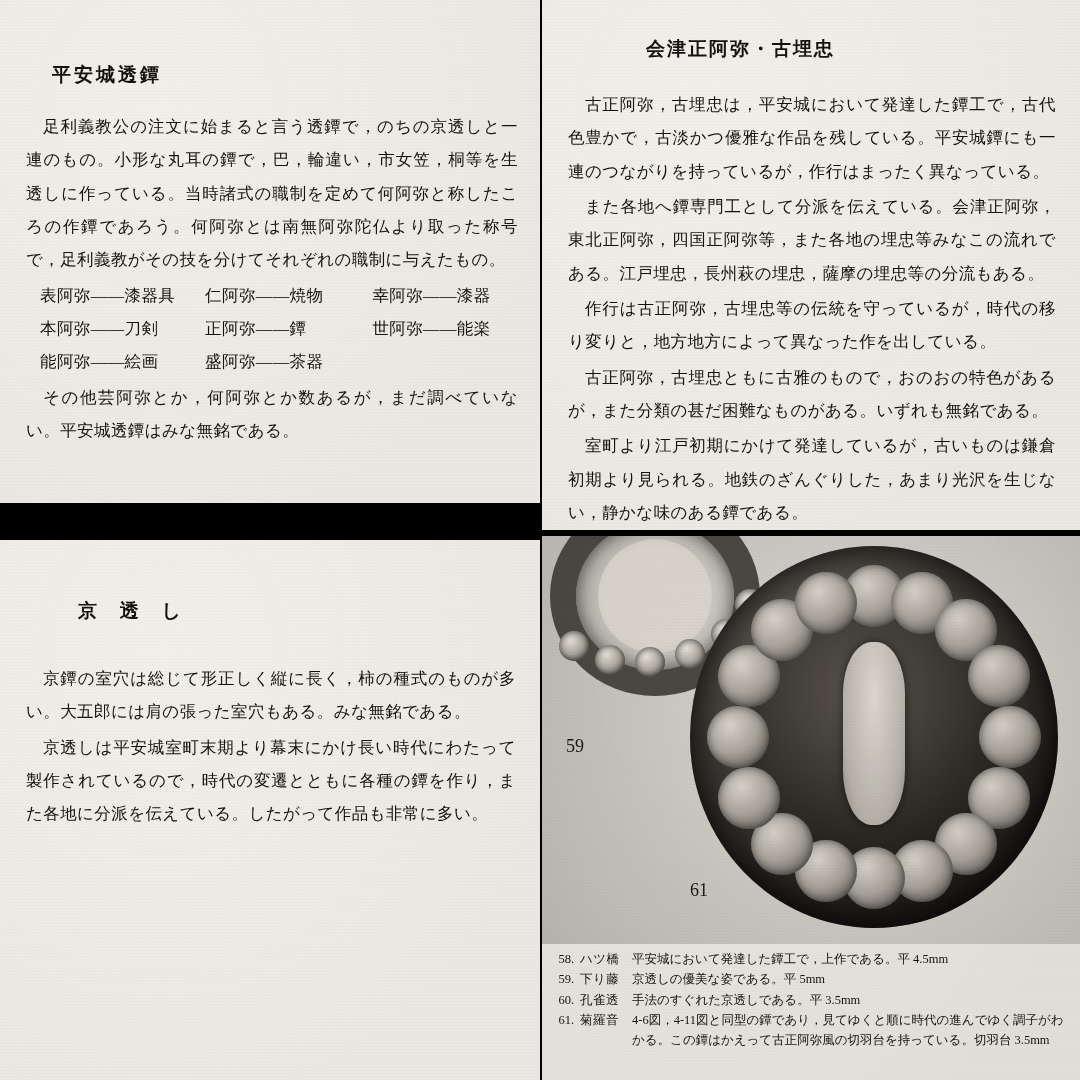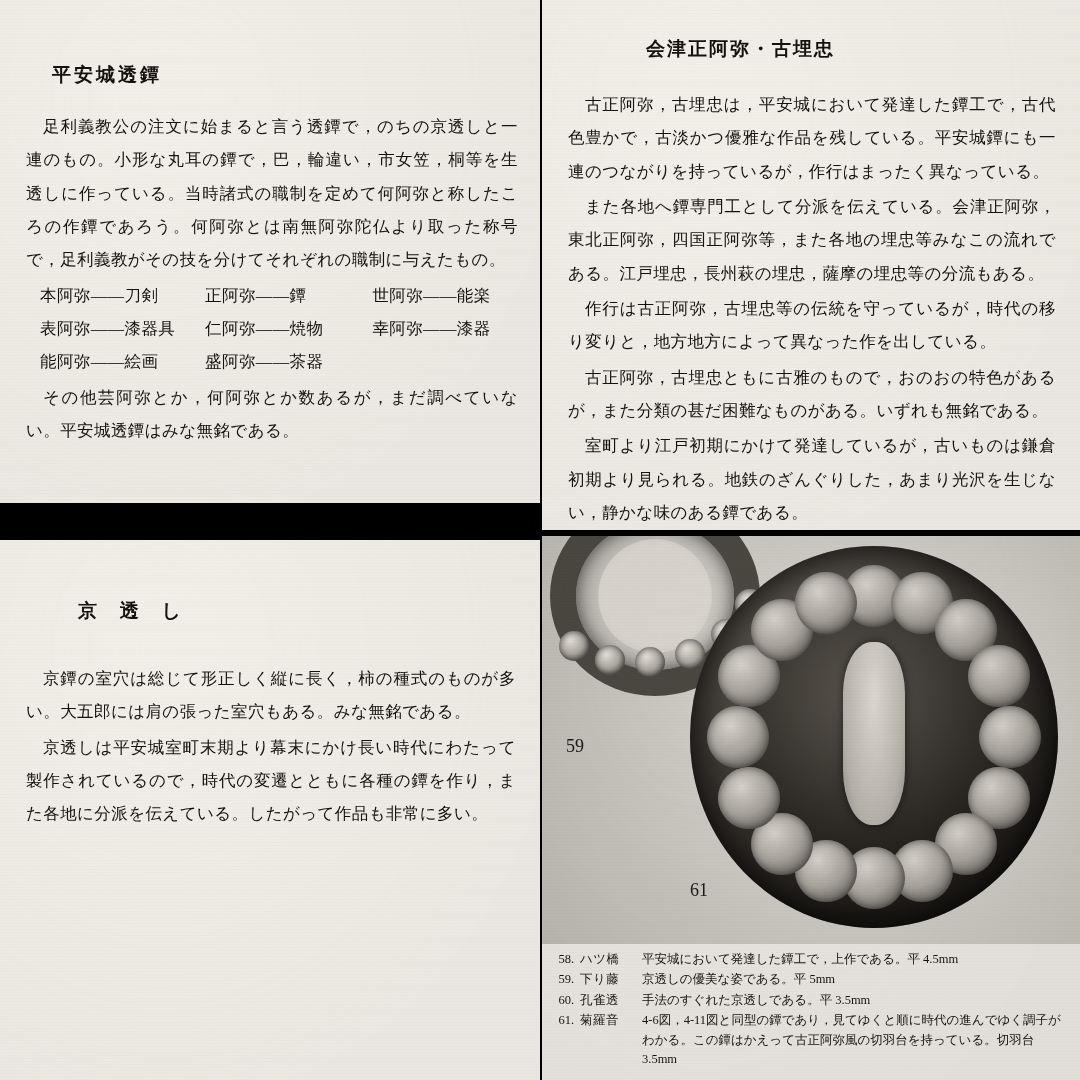--- a/index.html
+++ b/index.html
@@ -169,21 +169,21 @@
     left: 0; top: 408px;
     width: 540px; height: 136px;
     padding: 6px 10px 0 14px;
     box-sizing: border-box;
     font-size: 12.5px;
     line-height: 1.55;
     color: #15120f;
   }
   .cap-row { display: flex; align-items: flex-start; margin-bottom: 1px; }
   .cap-num { width: 20px; flex: 0 0 20px; text-align: right; margin-right: 6px; }
-  .cap-name { width: 46px; flex: 0 0 46px; margin-right: 16px; letter-spacing: .5px; }
+  .cap-name { width: 46px; flex: 0 0 46px; margin-right: 6px; letter-spacing: .5px; }
   .cap-text { flex: 1 1 auto; }
 
   
   .gutter-v {
     position: absolute;
     top: 0; left: 540px; width: 2px; height: 1080px;
     background: #000;
   }
   .gutter-h1 {
     position: absolute;
@@ -201,28 +201,28 @@
 
 <div id="page">
 
   <div class="quad q-tl">
     <div class="inner">
       <h2 class="heading">平安城透鐔</h2>
       <p class="body indent">足利義教公の注文に始まると言う透鐔で，のちの京透しと一連のもの。小形な丸耳の鐔で，巴，輪違い，市女笠，桐等を生透しに作っている。当時諸式の職制を定めて何阿弥と称したころの作鐔であろう。何阿弥とは南無阿弥陀仏より取った称号で，足利義教がその技を分けてそれぞれの職制に与えたもの。</p>
       <table class="name-table">
         <tbody>
             <tr>
+          <td class="c1">表阿弥——漆器具</td>
+          <td class="c2">仁阿弥——焼物</td>
+          <td class="c3">幸阿弥——漆器</td>
+        </tr>
+        <tr>
           <td class="c1">本阿弥——刀剣</td>
           <td class="c2">正阿弥——鐔</td>
           <td class="c3">世阿弥——能楽</td>
-        </tr>
-        <tr>
-          <td class="c1">表阿弥——漆器具</td>
-          <td class="c2">仁阿弥——焼物</td>
-          <td class="c3">幸阿弥——漆器</td>
         </tr>
         <tr>
           <td class="c1">能阿弥——絵画</td>
           <td class="c2">盛阿弥——茶器</td>
           <td class="c3"></td>
         </tr>
       </tbody>
         </table>
       <p class="body indent">その他芸阿弥とか，何阿弥とか数あるが，まだ調べていない。平安城透鐔はみな無銘である。</p>
     </div>

